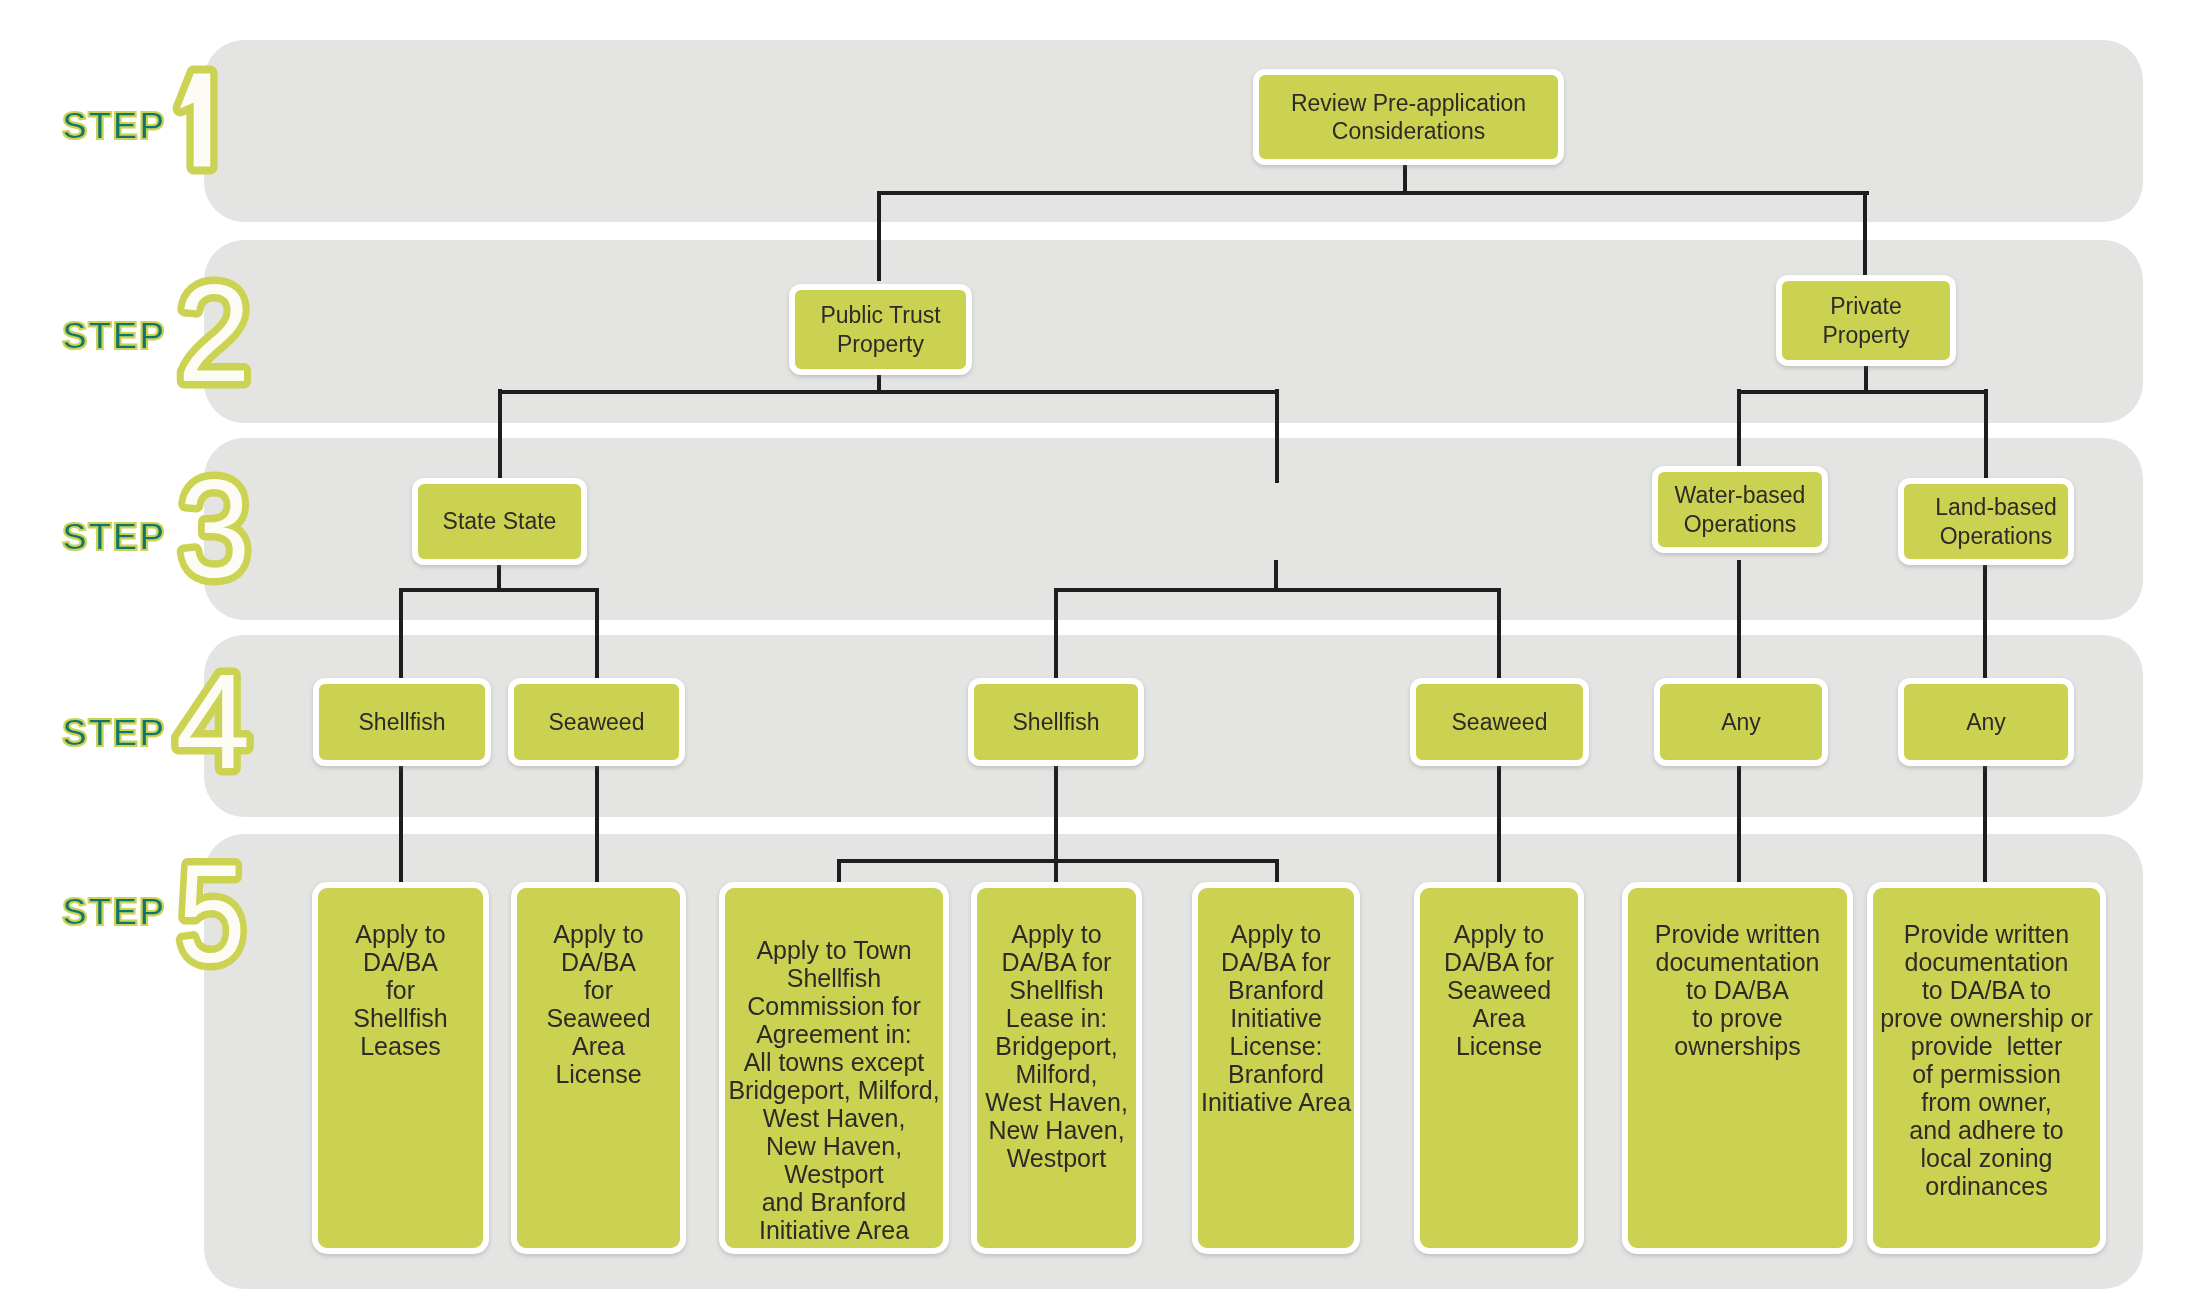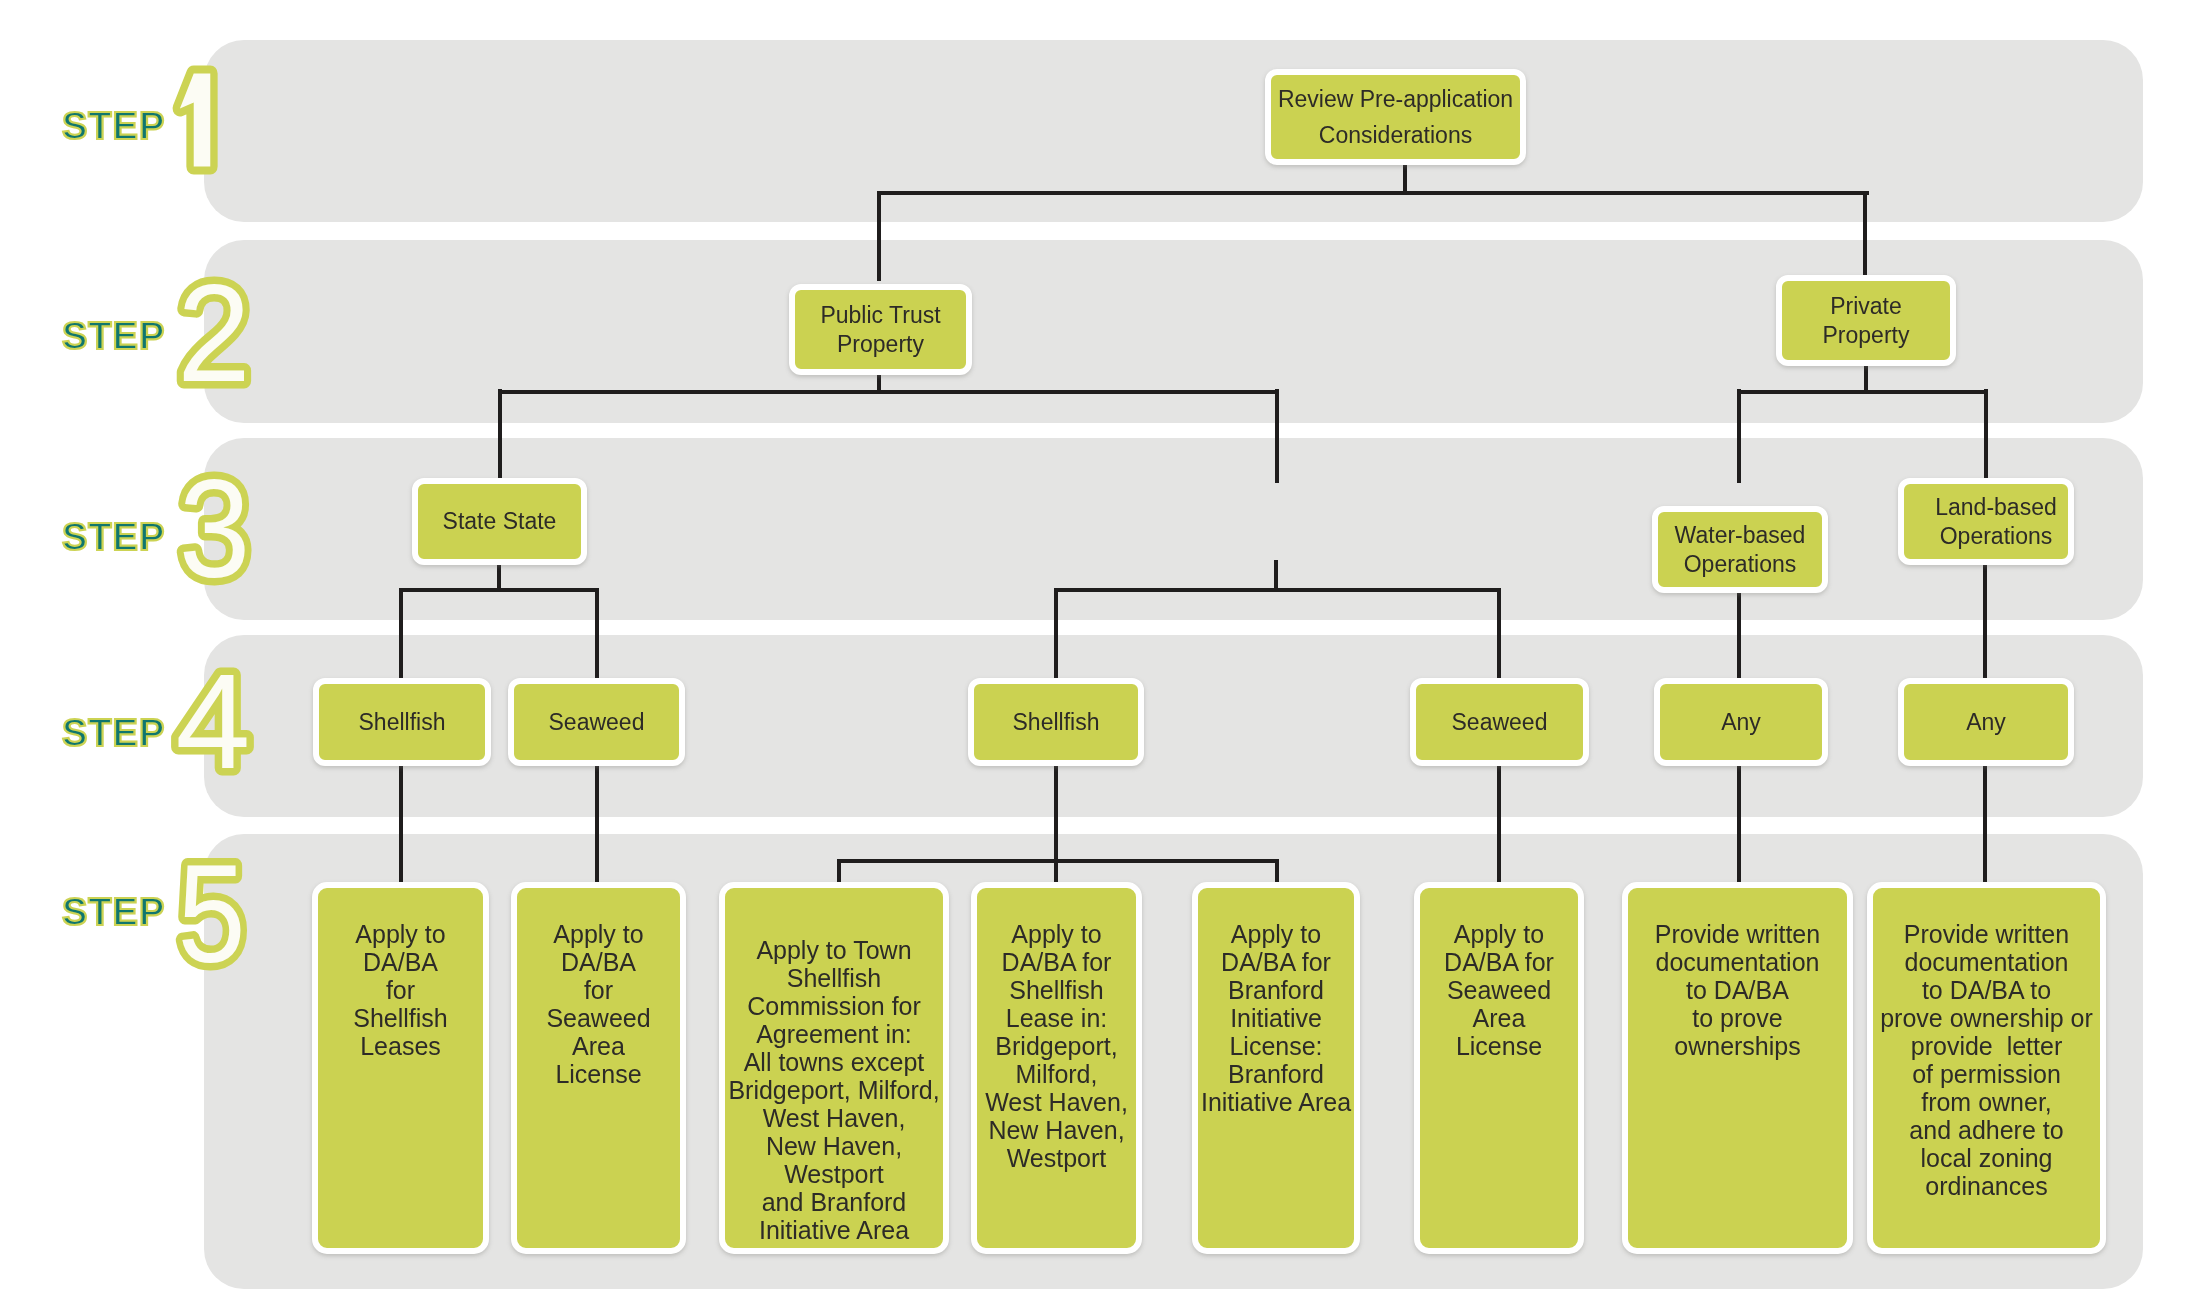--- a/index.html
+++ b/index.html
@@ -73,27 +73,27 @@
   <div class="ln" style="left:399px;top:761px;width:4px;height:126px;"></div>
   <div class="ln" style="left:595px;top:761px;width:4px;height:126px;"></div>
   <div class="ln" style="left:1054px;top:761px;width:4px;height:126px;"></div>
   <div class="ln" style="left:1497px;top:761px;width:4px;height:126px;"></div>
   <div class="ln" style="left:1737px;top:761px;width:4px;height:126px;"></div>
   <div class="ln" style="left:1983px;top:761px;width:4px;height:126px;"></div>
   <div class="ln" style="left:837px;top:859px;width:442px;height:4px;"></div>
   <div class="ln" style="left:837px;top:859px;width:4px;height:28px;"></div>
   <div class="ln" style="left:1275px;top:859px;width:4px;height:28px;"></div>
 
-  <div class="box" style="left:1253px;top:69px;width:261px;height:96px;line-height:36px;margin-left:12px;">Review Pre-application<br>Considerations</div>
+  <div class="box" style="left:1253px;top:69px;width:311px;height:96px;line-height:28px;">Review Pre-application<br>Considerations</div>
 
   <div class="box" style="left:789px;top:284px;width:183px;height:91px;">Public Trust<br>Property</div>
   <div class="box" style="left:1776px;top:275px;width:180px;height:91px;">Private<br>Property</div>
 
   <div class="box" style="left:412px;top:478px;width:175px;height:87px;">State State</div>
-  <div class="box" style="left:1652px;top:506px;width:176px;height:87px;">Water-based<br>Operations</div>
+  <div class="box" style="left:1652px;top:466px;width:176px;height:87px;">Water-based<br>Operations</div>
   <div class="box" style="left:1898px;top:478px;width:176px;height:87px;padding-left:20px;">Land-based<br>Operations</div>
 
   <div class="box" style="left:313px;top:678px;width:178px;height:88px;">Shellfish</div>
   <div class="box" style="left:508px;top:678px;width:177px;height:88px;">Seaweed</div>
   <div class="box" style="left:968px;top:678px;width:176px;height:88px;">Shellfish</div>
   <div class="box" style="left:1410px;top:678px;width:179px;height:88px;">Seaweed</div>
   <div class="box" style="left:1654px;top:678px;width:174px;height:88px;">Any</div>
   <div class="box" style="left:1898px;top:678px;width:176px;height:88px;">Any</div>
 
   <div class="box5" style="left:312px;top:882px;width:177px;height:372px;padding-top:32px;">Apply to<br>DA/BA<br>for<br>Shellfish<br>Leases</div>

